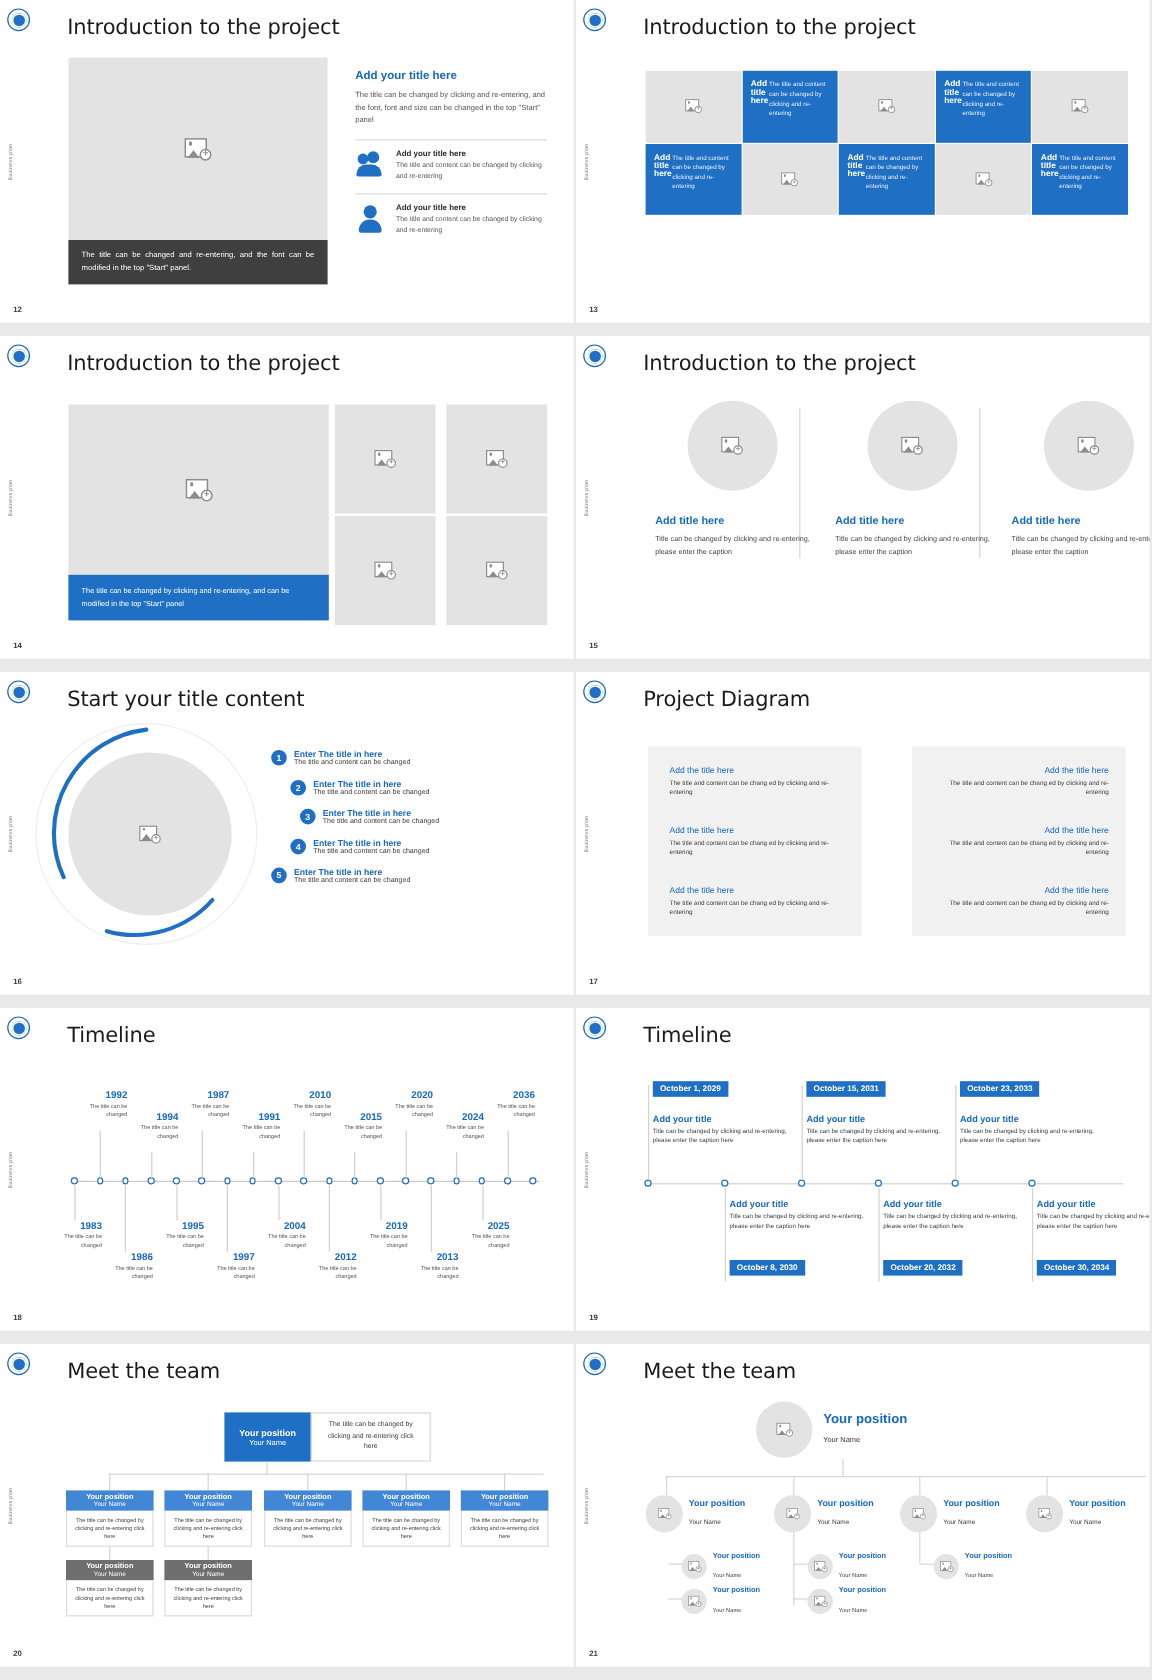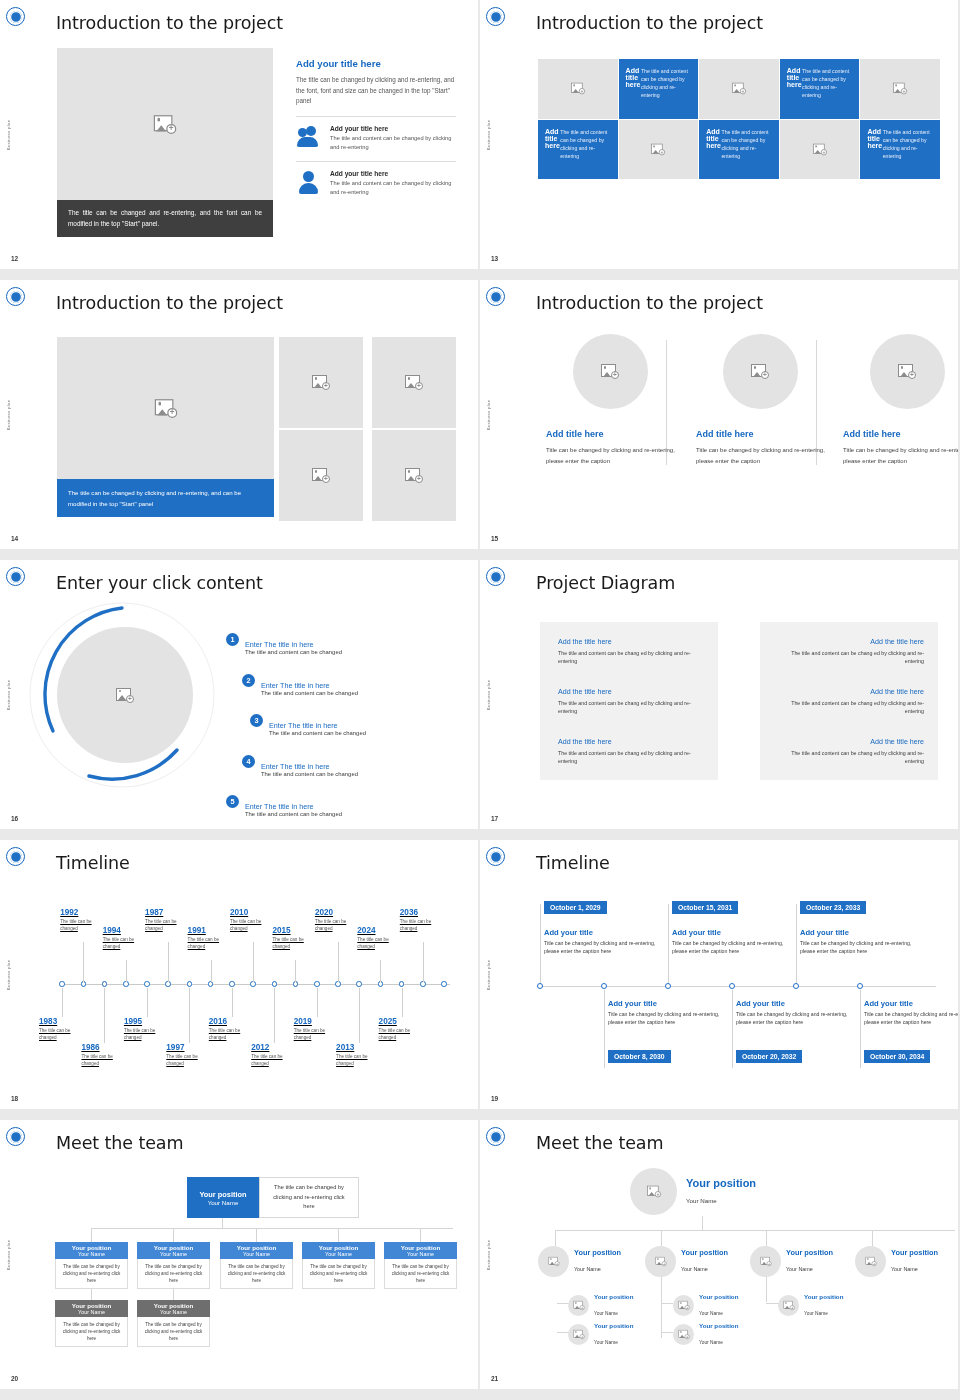--- a/index.html
+++ b/index.html
@@ -134,33 +134,33 @@
   .s15-sep{position:absolute;top:60px;width:1px;height:125px;background:#d8d8d8;}
 
   
   .s16-ring { position:absolute; left:27px; top:40px; width:190px; height:190px;}
   .s16-inner{position:absolute;left:30px;top:27px;width:136px;height:136px;border-radius:50%;background:#e3e3e3;
              display:flex;align-items:center;justify-content:center;}
   .s16-list{position:absolute;left:226px;top:64px;width:215px;}
   .s16-item{display:flex;align-items:center;gap:6px;margin-bottom:9.6px;}
   .s16-num{flex:0 0 13px;width:13px;height:13px;border-radius:50%;background:#1f6fc4;color:#fff;
            font-size:7.3px;font-weight:700;display:flex;align-items:center;justify-content:center;}
-  .s16-item h4{color:#1668c0;font-size:7.2px;font-weight:400;margin-top:16px;}
+  .s16-item h4{color:#1668c0;font-size:7.2px;font-weight:700;}
   .s16-item p{color:#3a3a3a;font-size:5.9px;}
 
   
   .s17-panel{position:absolute;top:62px;width:178px;height:158px;background:#f1f1f1;}
   .s17-blk h4{color:#1668c0;font-size:7.1px;font-weight:400;margin-bottom:3px;}
   .s17-blk p{color:#3c3c3c;font-size:5.3px;line-height:8.4px;}
 
   
   .tl-axis{position:absolute;left:60px;top:144px;width:390px;height:1px;background:#c9c9c9;}
   .tl-node{position:absolute;width:5.5px;height:5.5px;border-radius:50%;border:1.1px solid #1f6fc4;background:#fff;top:141.4px;}
   .tl-stem{position:absolute;width:1px;background:#cfcfcf;}
-  .tl-lab{position:absolute;width:46px;text-align:left;text-decoration:underline;}
+  .tl-lab{position:absolute;width:46px;text-align:right;}
   .tl-lab .yr{color:#1668c0;font-size:8.2px;font-weight:700;}
   .tl-lab .tx{color:#555;font-size:4.6px;line-height:6.6px;margin-top:2px;}
 
   
   .tl2-axis{position:absolute;left:58px;top:146px;width:398px;height:1px;background:#d3d3d3;}
   .tl2-node{position:absolute;width:6px;height:6px;border-radius:50%;border:1.1px solid #1f6fc4;background:#fff;top:143px;}
   .tl2-date{position:absolute;background:#1f6fc4;color:#fff;font-size:6.8px;font-weight:700;padding:3px 6px;white-space:nowrap;}
   .tl2-body{position:absolute;width:128px;}
   .tl2-body h4{color:#1668c0;font-size:7.6px;font-weight:700;margin-bottom:2px;}
   .tl2-body p{color:#3c3c3c;font-size:5.2px;line-height:8px;}
@@ -413,21 +413,21 @@
       <h4>Add title here</h4>
       <p>Title can be changed by clicking and re-entering, please enter the caption</p>
     </div>
   </div>
     </div>
 
   <div class="slide-wrap">
       <div class="slide">
     <div class="logo"></div>
     <div class="sidebar-label">Business plan</div>
-    <div class="stitle">Enter your click content</div>
+    <div class="stitle">Start your title content</div>
     <div class="pagenum">16</div>
     <div class="s16-ring">
       <svg width="190" height="190" viewBox="0 0 190 190">
         <circle cx="95" cy="95" r="92" fill="none" stroke="#eeeeee" stroke-width="1"></circle>
         <path d="M 95 8 A 87 87 0 0 0 26 131" fill="none" stroke="#1f6fc4" stroke-width="3.4" stroke-linecap="round"></path>
         <path d="M 62 176 A 87 87 0 0 0 150 150" fill="none" stroke="#1f6fc4" stroke-width="3.4" stroke-linecap="round"></path>
       </svg>
       <div class="s16-inner">
             <span class="phicon">
               <span class="frame"></span>
@@ -608,21 +608,21 @@
             <div class="yr">1995</div>
             <div class="tx">The title can be changed</div>
           </div>
           <div class="tl-stem" style="left:189.3px;top:148px;height:55px;"></div>
           <div class="tl-lab" style="left:166.3px;top:203px;">
             <div class="yr">1997</div>
             <div class="tx">The title can be changed</div>
           </div>
           <div class="tl-stem" style="left:231.8px;top:148px;height:29px;"></div>
           <div class="tl-lab" style="left:208.8px;top:177px;">
-            <div class="yr">2016</div>
+            <div class="yr">2004</div>
             <div class="tx">The title can be changed</div>
           </div>
           <div class="tl-stem" style="left:274.2px;top:148px;height:55px;"></div>
           <div class="tl-lab" style="left:251.2px;top:203px;">
             <div class="yr">2012</div>
             <div class="tx">The title can be changed</div>
           </div>
           <div class="tl-stem" style="left:316.7px;top:148px;height:29px;"></div>
           <div class="tl-lab" style="left:293.7px;top:177px;">
             <div class="yr">2019</div>

